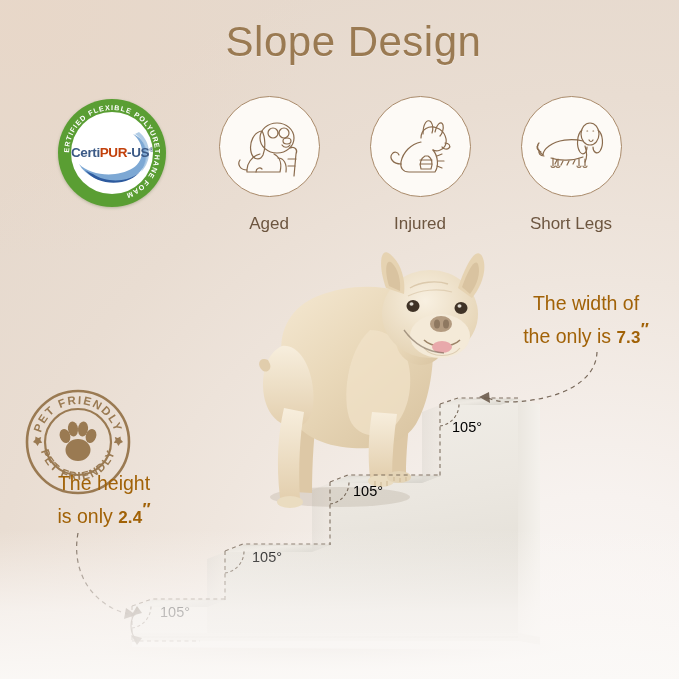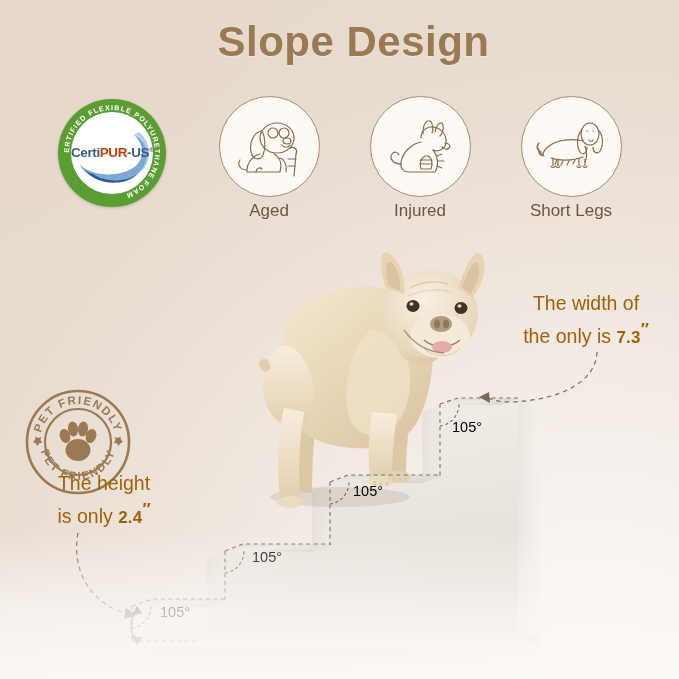--- a/index.html
+++ b/index.html
@@ -35,21 +35,21 @@
     background: linear-gradient(to bottom, rgba(249,246,244,0) 0%, rgba(250,247,245,0.75) 55%, rgba(251,249,247,0.95) 100%);
   }
 
   
   .title {
     position: absolute;
     left: 0; right: 0;
     top: 18px;
     text-align: center;
     font-size: 42px;
-    font-weight: 700;
+    font-weight: 400;
     letter-spacing: 0.5px;
     color: #9a7a52;
     text-shadow: 0 1px 0 rgba(255,255,255,0.35);
     margin-left: 28px;
   }
 
   
   .certipur {
     position: absolute;
     left: 58px;
@@ -130,21 +130,21 @@
     border-radius: 50%;
     border: 1.1px solid #a98a6a;
     background: #fdfaf6;
     display: flex;
     align-items: center;
     justify-content: center;
     box-sizing: border-box;
   }
   .feature .circle svg { display: block; }
   .feature .flabel {
-    margin-top: 4px;
+    margin-top: 17px;
     font-size: 17px;
     font-weight: 400;
     color: #6d5640;
     white-space: nowrap;
   }
 
   
   .petstamp {
     position: absolute;
     left: 24px;

